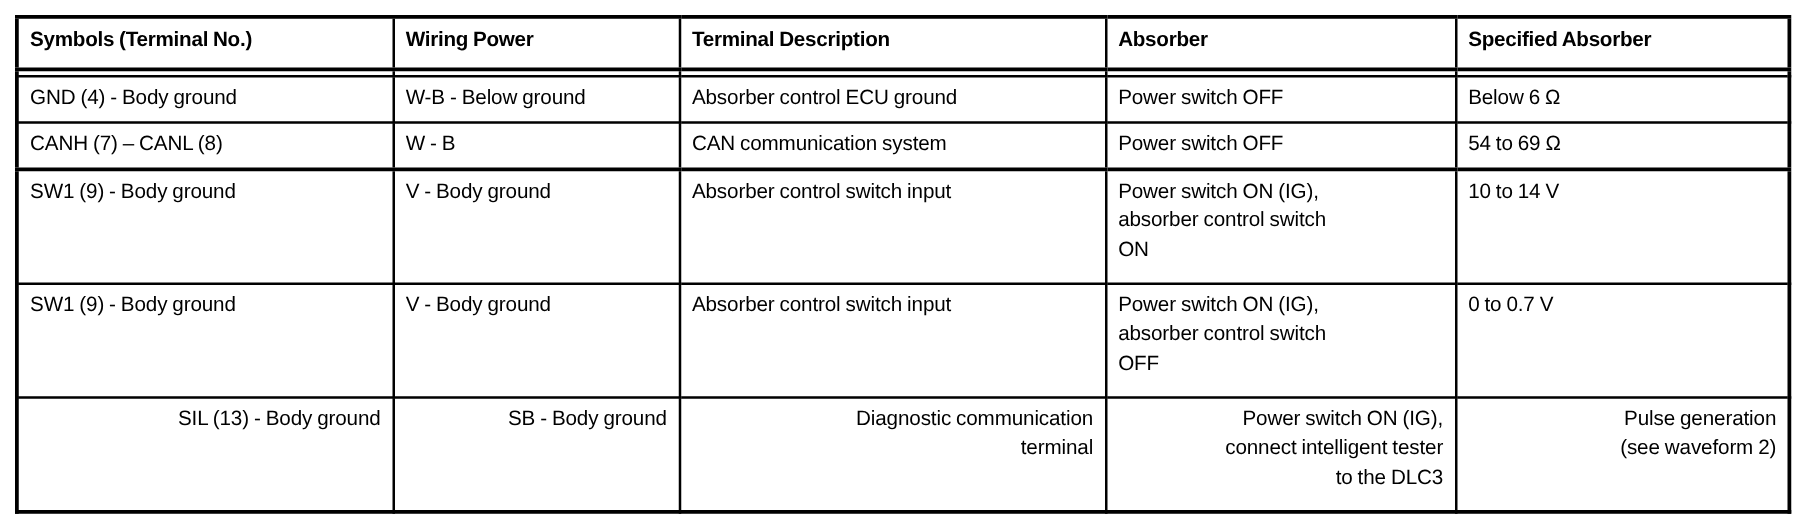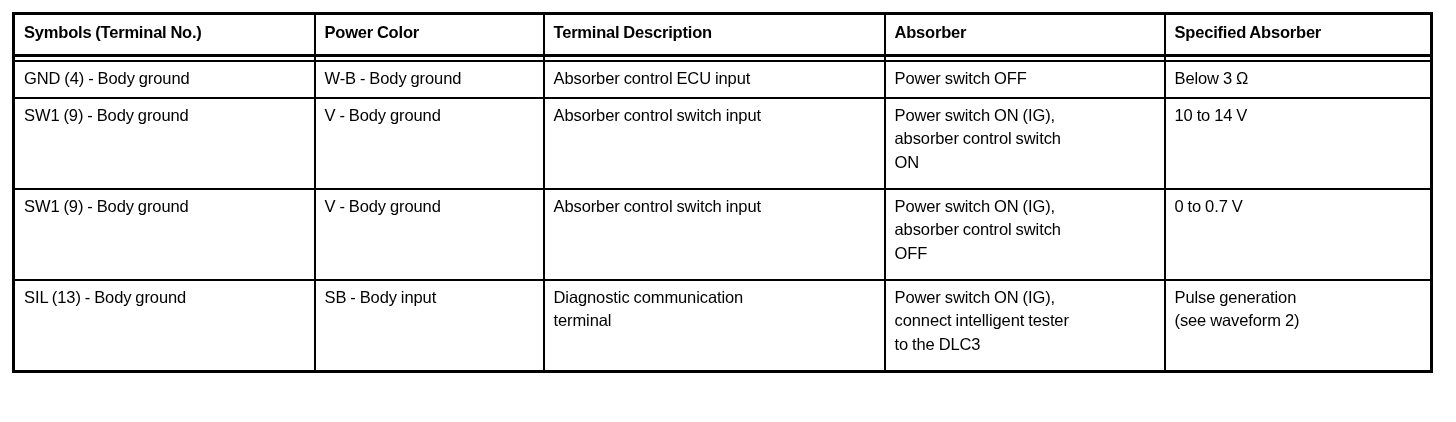--- a/index.html
+++ b/index.html
@@ -81,42 +81,42 @@
     border-left: 2px solid #000;
     border-right: 2px solid #000;
   }
 
   
   tr.group-end td { border-bottom: 3px solid #000; }
 
   
   tr.h-short td { height: 24px; }
   tr.h-tall   td { height: 78px; }
-  tr.h-last   td { height: 78px; }
+  tr.h-last   td { height: 78px; text-align: right; }
 
   .cell-line { display: block; white-space: pre-line; }
 </style>
 </head>
 <body>
 
 <div class="page">
 
   <table class="spec-table">
     <colgroup>
       <col class="c0">
         <col class="c1">
         <col class="c2">
         <col class="c3">
         <col class="c4">
     </colgroup>
 
     <thead>
       <tr>
         <th>Symbols (Terminal No.)</th>
-        <th>Power Color</th>
+        <th>Wiring Power</th>
         <th>Terminal Description</th>
         <th>Absorber</th>
         <th>Specified Absorber</th>
       </tr>
     </thead>
 
     <tbody>
 
       <tr class="rule-gap">
         <td></td>
@@ -124,33 +124,50 @@
         <td></td>
         <td></td>
         <td></td>
       </tr>
 
       <tr class="h-short">
         <td>
             <span class="cell-line">GND (4) - Body ground</span>
           </td>
         <td>
-            <span class="cell-line">W-B - Body ground</span>
-          </td>
-        <td>
-            <span class="cell-line">Absorber control ECU input</span>
+            <span class="cell-line">W-B - Below ground</span>
+          </td>
+        <td>
+            <span class="cell-line">Absorber control ECU ground</span>
           </td>
         <td>
             <span class="cell-line">Power switch OFF</span>
           </td>
         <td>
-            <span class="cell-line">Below 3 Ω</span>
-          </td>
-      </tr>
-
+            <span class="cell-line">Below 6 Ω</span>
+          </td>
+      </tr>
+
+      <tr class="h-short group-end">
+        <td>
+            <span class="cell-line">CANH (7) – CANL (8)</span>
+          </td>
+        <td>
+            <span class="cell-line">W - B</span>
+          </td>
+        <td>
+            <span class="cell-line">CAN communication system</span>
+          </td>
+        <td>
+            <span class="cell-line">Power switch OFF</span>
+          </td>
+        <td>
+            <span class="cell-line">54 to 69 Ω</span>
+          </td>
+      </tr>
 
       <tr class="h-tall">
         <td>
             <span class="cell-line">SW1 (9) - Body ground</span>
           </td>
         <td>
             <span class="cell-line">V - Body ground</span>
           </td>
         <td>
             <span class="cell-line">Absorber control switch input</span>
@@ -183,21 +200,21 @@
         <td>
             <span class="cell-line">0 to 0.7 V</span>
           </td>
       </tr>
 
       <tr class="h-last">
         <td>
             <span class="cell-line">SIL (13) - Body ground</span>
           </td>
         <td>
-            <span class="cell-line">SB - Body input</span>
+            <span class="cell-line">SB - Body ground</span>
           </td>
         <td>
             <span class="cell-line">Diagnostic communication
 terminal</span>
           </td>
         <td>
             <span class="cell-line">Power switch ON (IG),
 connect intelligent tester
 to the DLC3</span>
           </td>

